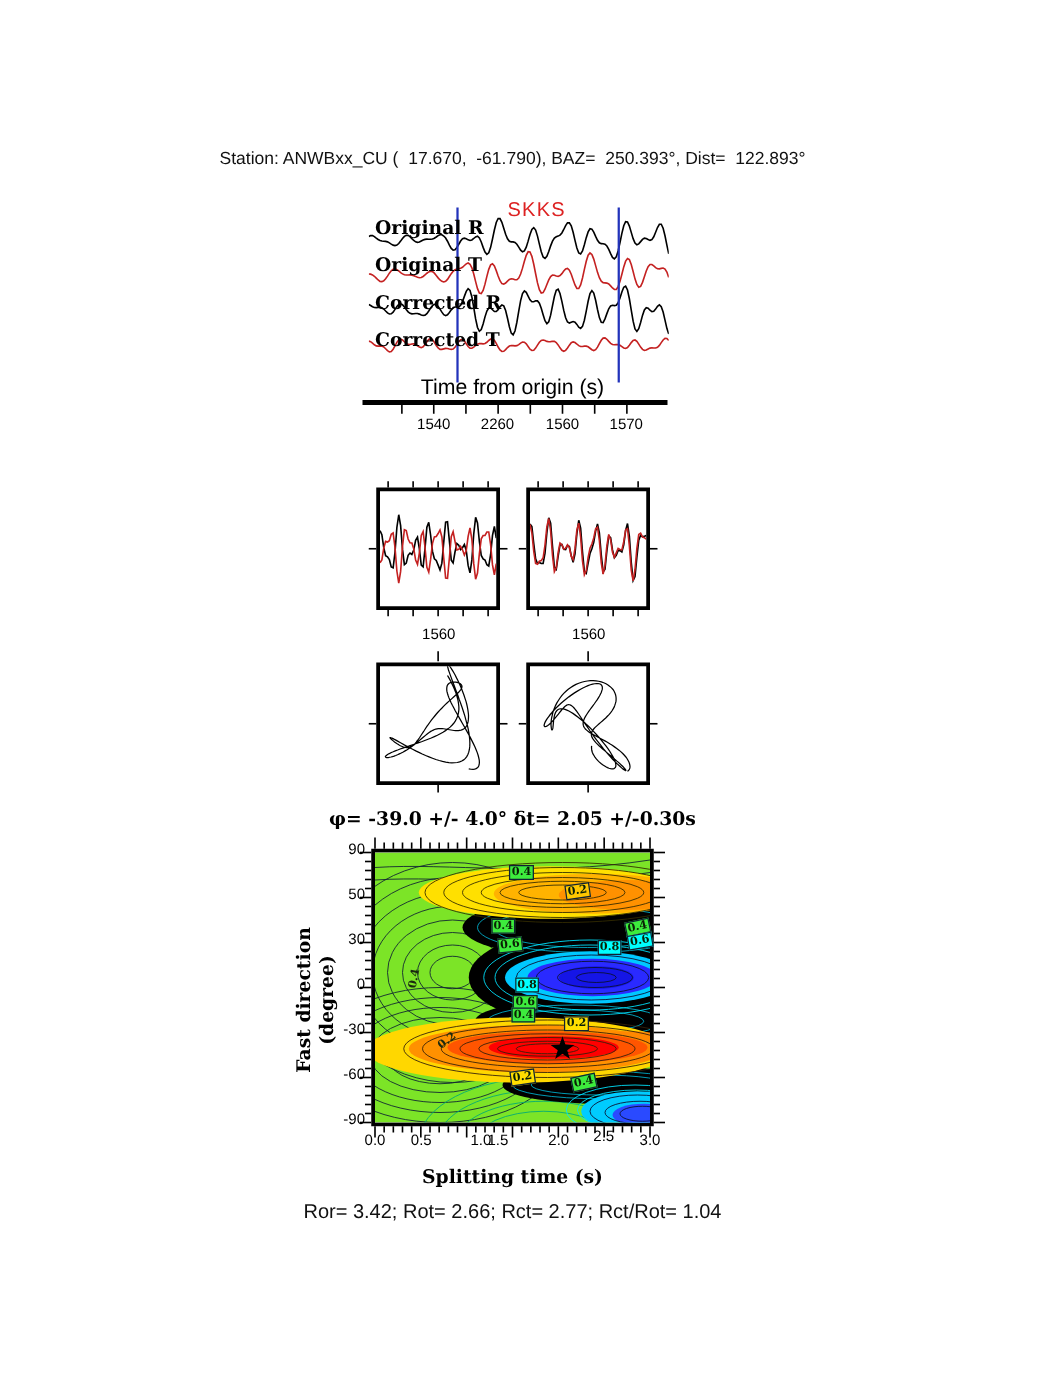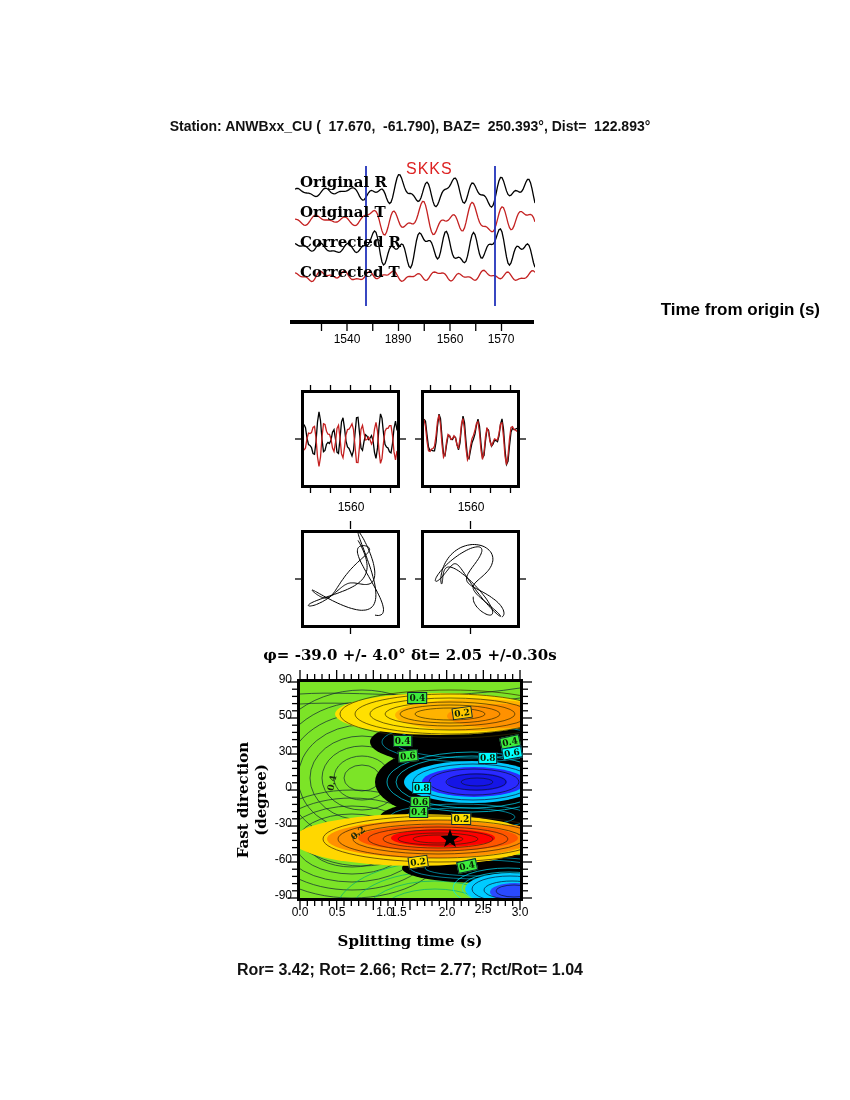--- a/index.html
+++ b/index.html
@@ -1,24 +1,24 @@
 <!DOCTYPE html>
 <html><head>
 <meta charset="utf-8">
 <style>
   html,body{margin:0;padding:0;background:#fff;}
   #fig{position:relative;width:850px;height:1100px;background:#fff;overflow:hidden;
        font-family:"Liberation Sans","DejaVu Sans",sans-serif;}
   .abs{position:absolute;}
-  .ctr{left:0;width:820px;text-align:center;font-weight:bold;}
+  .ctr{left:0;width:820px;text-align:center;}
   .hdr{font-size:14px;color:#111;white-space:pre;}
   .tracelab{font-family:"DejaVu Serif","Liberation Serif",serif;font-weight:bold;
             font-size:15px;color:#000;white-space:nowrap;}
   .phase{font-weight:normal;font-size:16px;letter-spacing:1px;}
-  .axislab{font-size:17px;color:#000;text-align:right;}
+  .axislab{font-size:17px;color:#000;}
   .ticknum{font-size:12px;color:#000;}
   .serifbold{font-family:"DejaVu Serif","Liberation Serif",serif;font-weight:bold;}
   .panelbox{border:3px solid #000;background:#fff;}
   .sticker{position:absolute;transform:translate(-50%,-50%);
            font-family:"DejaVu Serif","Liberation Serif",serif;font-weight:bold;
            font-size:9px;line-height:10px;padding:0 1px;color:#0a2005;white-space:nowrap;}
   .footer{font-size:16px;color:#111;}
   svg{display:block;}
 </style>
 </head>
@@ -40,21 +40,21 @@
   </div>
   <div class="abs phase" style="left:406px;top:160px;color:#dd2222">SKKS</div>
   <div class="abs tracelab" style="left:300px;top:173px">Original R</div>
   <div class="abs tracelab" style="left:300px;top:203px">Original T</div>
   <div class="abs tracelab" style="left:300px;top:233px">Corrected R</div>
   <div class="abs tracelab" style="left:300px;top:263px">Corrected T</div>
 
   <div class="abs ctr axislab" style="top:300px">Time from origin (s)</div>
   <div class="abs" style="left:290px;top:320px;width:244px;height:4px;background:#000"></div>
   <div class="abs ticknum" style="left:327px;top:332px;width:40px;text-align:center">1540</div>
-  <div class="abs ticknum" style="left:378px;top:332px;width:40px;text-align:center">1890</div>
+  <div class="abs ticknum" style="left:378px;top:332px;width:40px;text-align:center">2260</div>
   <div class="abs ticknum" style="left:430px;top:332px;width:40px;text-align:center">1560</div>
   <div class="abs ticknum" style="left:481px;top:332px;width:40px;text-align:center">1570</div>
 
   <div class="abs panelbox" style="left:301px;top:390px;width:93px;height:92px">
     <svg id="pw1" width="93" height="92">
         <polyline points="0,31.5 1.5,34.7 3,45.1 4.5,51.5 6,52.4 7.5,54.6 9,60.5 10.5,61.2 12,48.8 13.5,29.0 15,18.8 16.5,27.5 18,46.5 19.5,58.7 21,57.5 22.5,51.2 24,49.4 25.5,50.5 27,47.1 28.5,39.2 30,36.7 31.5,46.1 33,59.1 34.5,60.4 36,45.9 37.5,28.8 39,24.8 40.5,35.2 42,48.1 43.5,54.0 45,55.4 46.5,59.1 48,62.9 49.5,57.5 51,40.7 52.5,24.8 54,24.4 55.5,39.7 57,55.1 58.5,57.3 60,48.6 61.5,41.8 63,43.1 64.5,46.6 66,45.2 67.5,42.6 69,47.4 70.5,59.3 72,65.3 73.5,54.9 75,34.2 76.5,20.9 78,25.4 79.5,40.2 81,51.4 82.5,54.1 84,55.0 85.5,58.8 87,59.8 88.5,50.6 90,35.3 91.5,28.2 93,37.4" fill="none" stroke="#000000" stroke-width="1.3"></polyline>
         <polyline points="0,57.2 1.5,54.9 3,45.5 4.5,40.1 6,40.6 7.5,39.6 9,34.4 10.5,33.4 12,44.9 13.5,63.8 15,73.5 16.5,64.1 18,44.2 19.5,30.8 21,31.5 22.5,38.2 24,41.2 25.5,41.4 27,46.0 28.5,55.1 30,58.5 31.5,49.4 33,35.4 34.5,32.3 36,44.8 37.5,60.9 39,64.7 40.5,54.3 42,41.7 43.5,36.5 45,36.2 46.5,33.8 48,30.9 49.5,36.6 51,53.4 52.5,69.4 54,69.6 55.5,53.4 57,36.3 58.5,32.4 60,40.1 61.5,47.0 63,46.5 64.5,44.1 66,46.8 67.5,51.0 69,47.5 70.5,36.1 72,29.4 73.5,38.4 75,57.9 76.5,70.4 78,65.4 79.5,49.9 81,38.1 82.5,35.4 84,35.3 85.5,32.6 87,32.6 88.5,42.7 90,58.9 91.5,66.8 93,57.9" fill="none" stroke="#c42121" stroke-width="1.3"></polyline>
       </svg>
   </div>
   <div class="abs panelbox" style="left:421px;top:390px;width:93px;height:92px">

